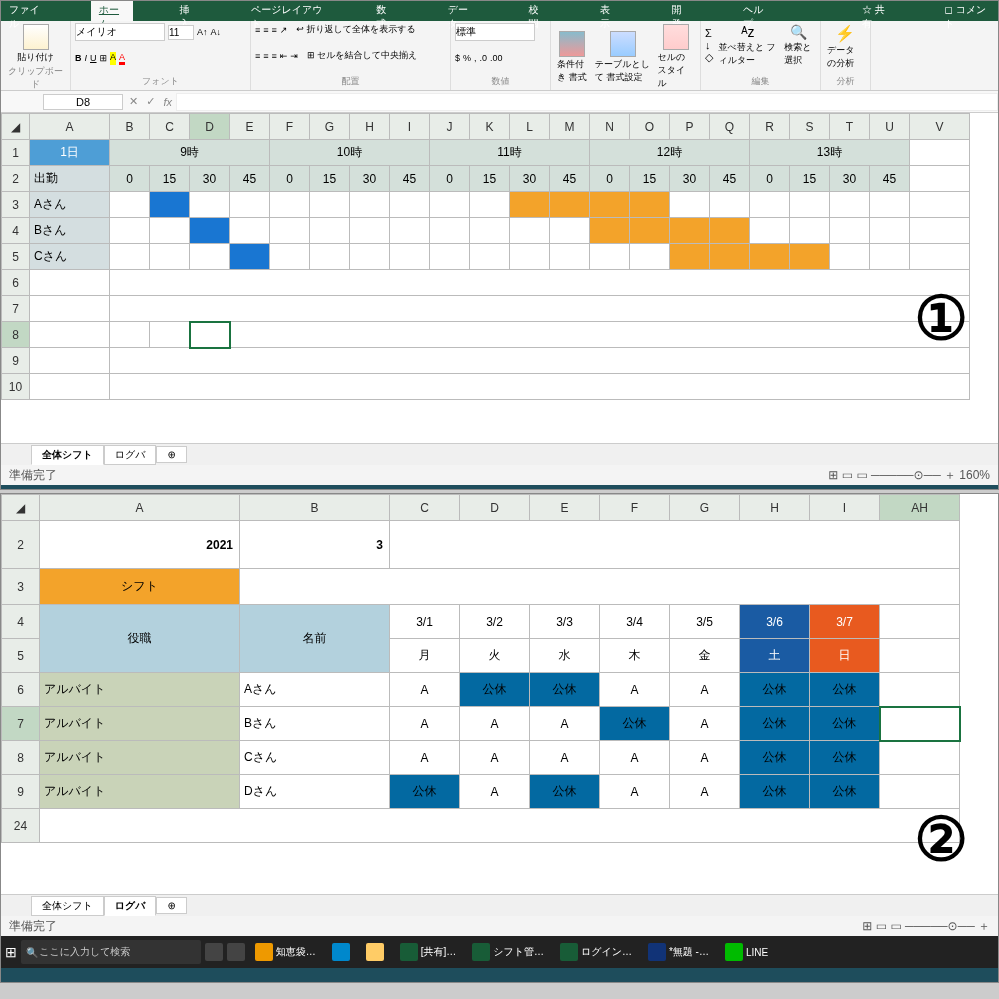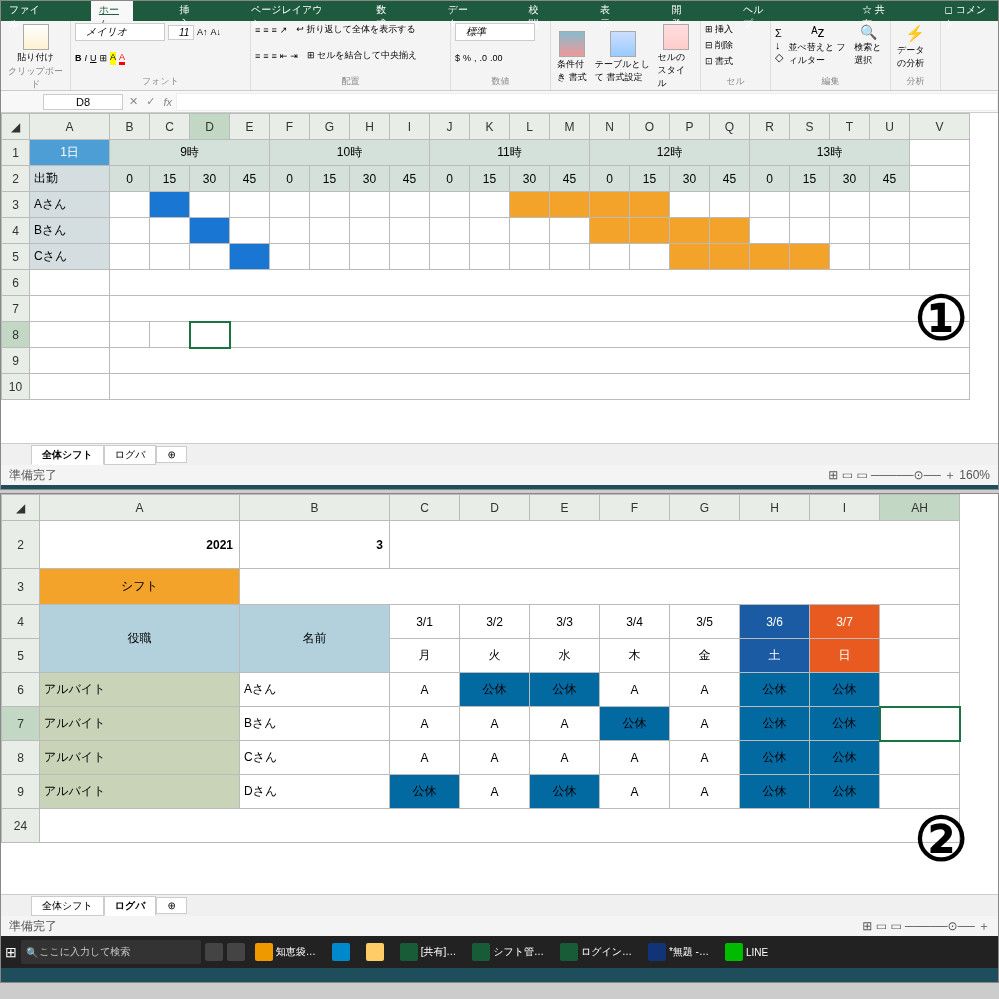--- a/index.html
+++ b/index.html
@@ -12,21 +12,21 @@
   .tabbar .tab { padding: 2px 8px; cursor: pointer; }
   .tabbar .tab.active { background: #f8f8f8; color: #1e5a3d; text-decoration: underline; }
 
   .ribbon { background: #f4f4f4; height: 70px; display: flex; border-bottom: 1px solid #ccc; font-size: 9px; }
   .ribgrp { border-right: 1px solid #ddd; padding: 2px 4px; display: flex; flex-direction: column; justify-content: space-between; }
   .ribgrp .label { text-align: center; color: #888; font-size: 9px; }
   .ribrow { display: flex; align-items: center; gap: 3px; }
   .ribbtn { padding: 1px 2px; display: flex; flex-direction: column; align-items: center; font-size: 9px; gap: 1px; }
   .iconbox { width: 16px; height: 16px; border: 1px solid #aaa; background: #fff; }
   .iconbox.big { width: 26px; height: 26px; background: linear-gradient(#fff,#fdf2d0); }
-  .fontsel { border:1px solid #ccc; padding:1px 10px; background:#fff; font-size:10px;font-style:italic; }
+  .fontsel { border:1px solid #ccc; padding:1px 0; background:#fff; font-size:10px; }
 
   .namebox-row { background: #f8f8f8; height: 22px; display: flex; align-items: center; border-bottom: 1px solid #ccc; font-size: 11px; padding-left: 40px; }
   .namebox { width: 80px; border: 1px solid #ccc; padding: 1px 4px; background: #fff; margin: 2px; text-align: center; }
   .fxbtn { padding: 0 4px; color: #888; }
 
   .grid-area { background: #fff; overflow: hidden; position: relative; }
   table.sheet { border-collapse: collapse; }
   table.sheet td, table.sheet th { border: 1px solid #bbb; text-align: center; font-size: 12px; height: 26px; }
   .colhdr { background: #e8ede8; color: #333; font-weight: normal; }
   .rowhdr { background: #e8ede8; color: #333; font-weight: normal; width: 28px; }
@@ -154,28 +154,20 @@
             <span>テーブルとして
 書式設定</span>
           </div>
         <div class="ribbtn">
             <div class="iconbox big" style="background:linear-gradient(#fdd,#fcc)"></div>
             <span>セルの
 スタイル</span>
           </div>
       </div>
       <div class="label">スタイル</div>
-    </div>
-    <div class="ribgrp" style="width:70px">
-      <div class="ribrow" style="flex-direction:column;align-items:flex-start">
-        <span>⊞ <span>挿入</span></span>
-        <span>⊟ <span>削除</span></span>
-        <span>⊡ <span>書式</span></span>
-      </div>
-      <div class="label">セル</div>
     </div>
     <div class="ribgrp" style="width:120px">
       <div class="ribrow">
         <div style="display:flex;flex-direction:column;font-size:11px">
           <span>Σ</span>
           <span>↓</span>
           <span>◇</span>
         </div>
         <div class="ribbtn">
             <span style="font-size:14px">ᴬz</span>

